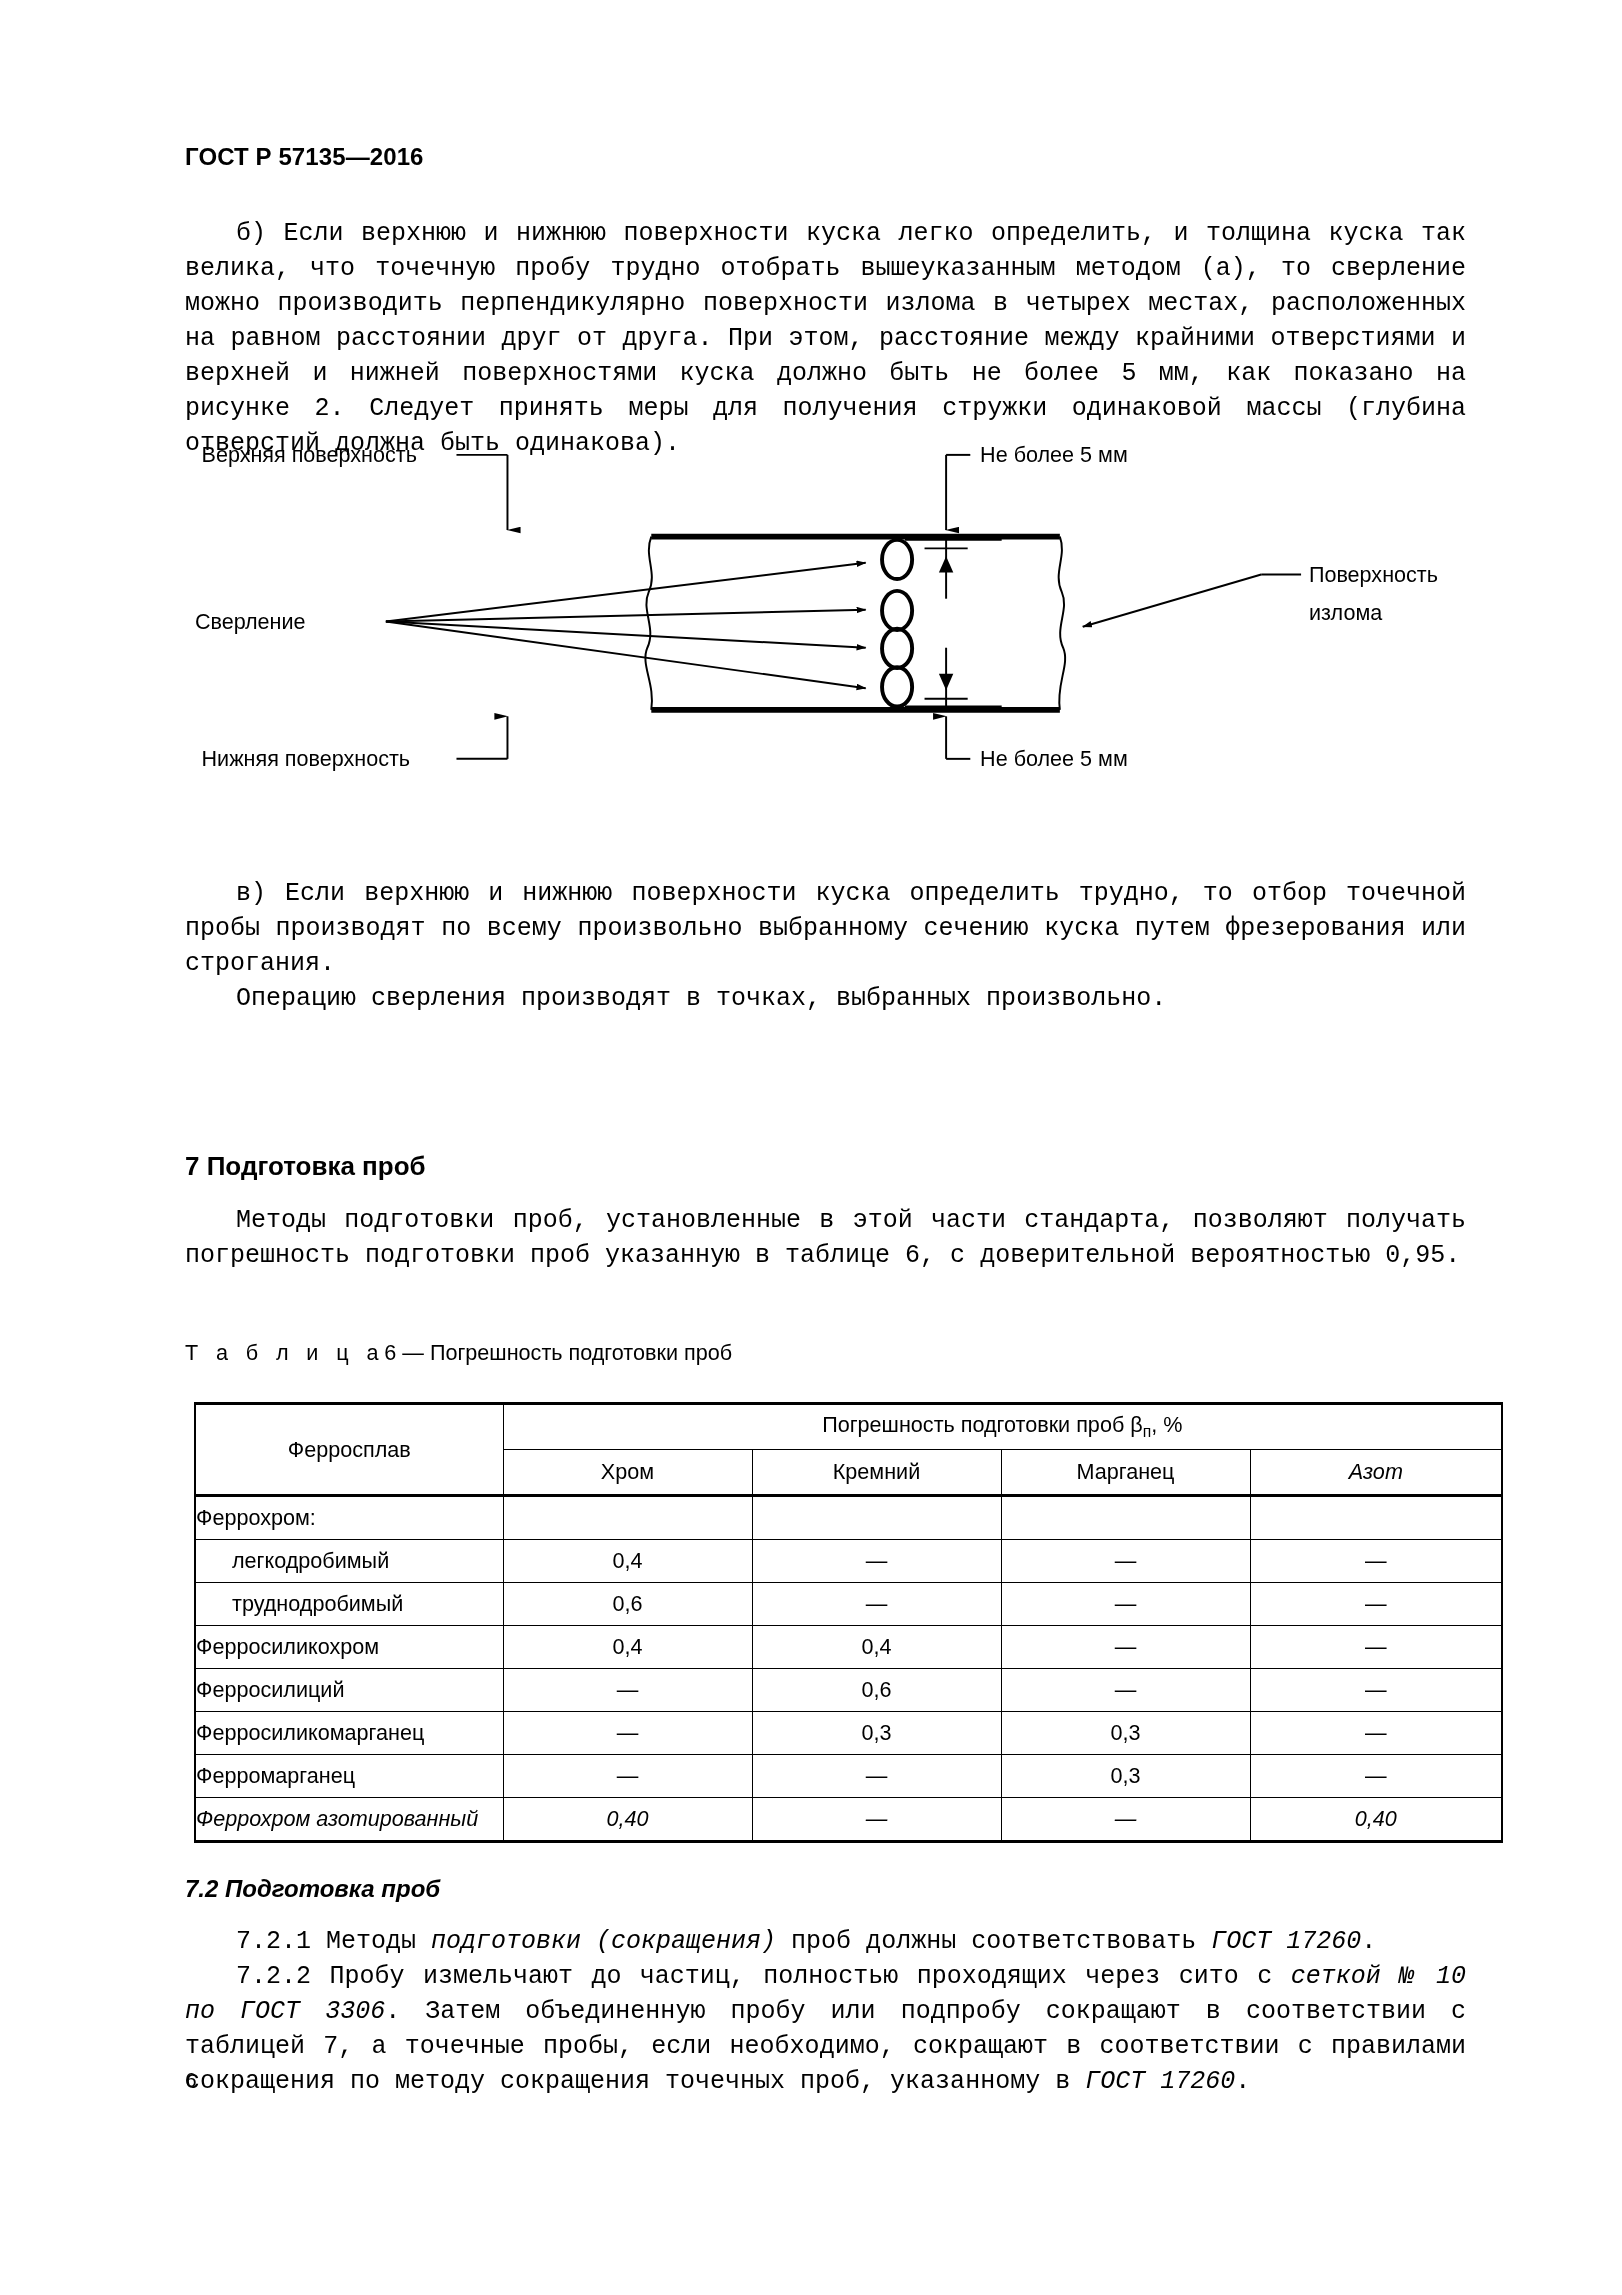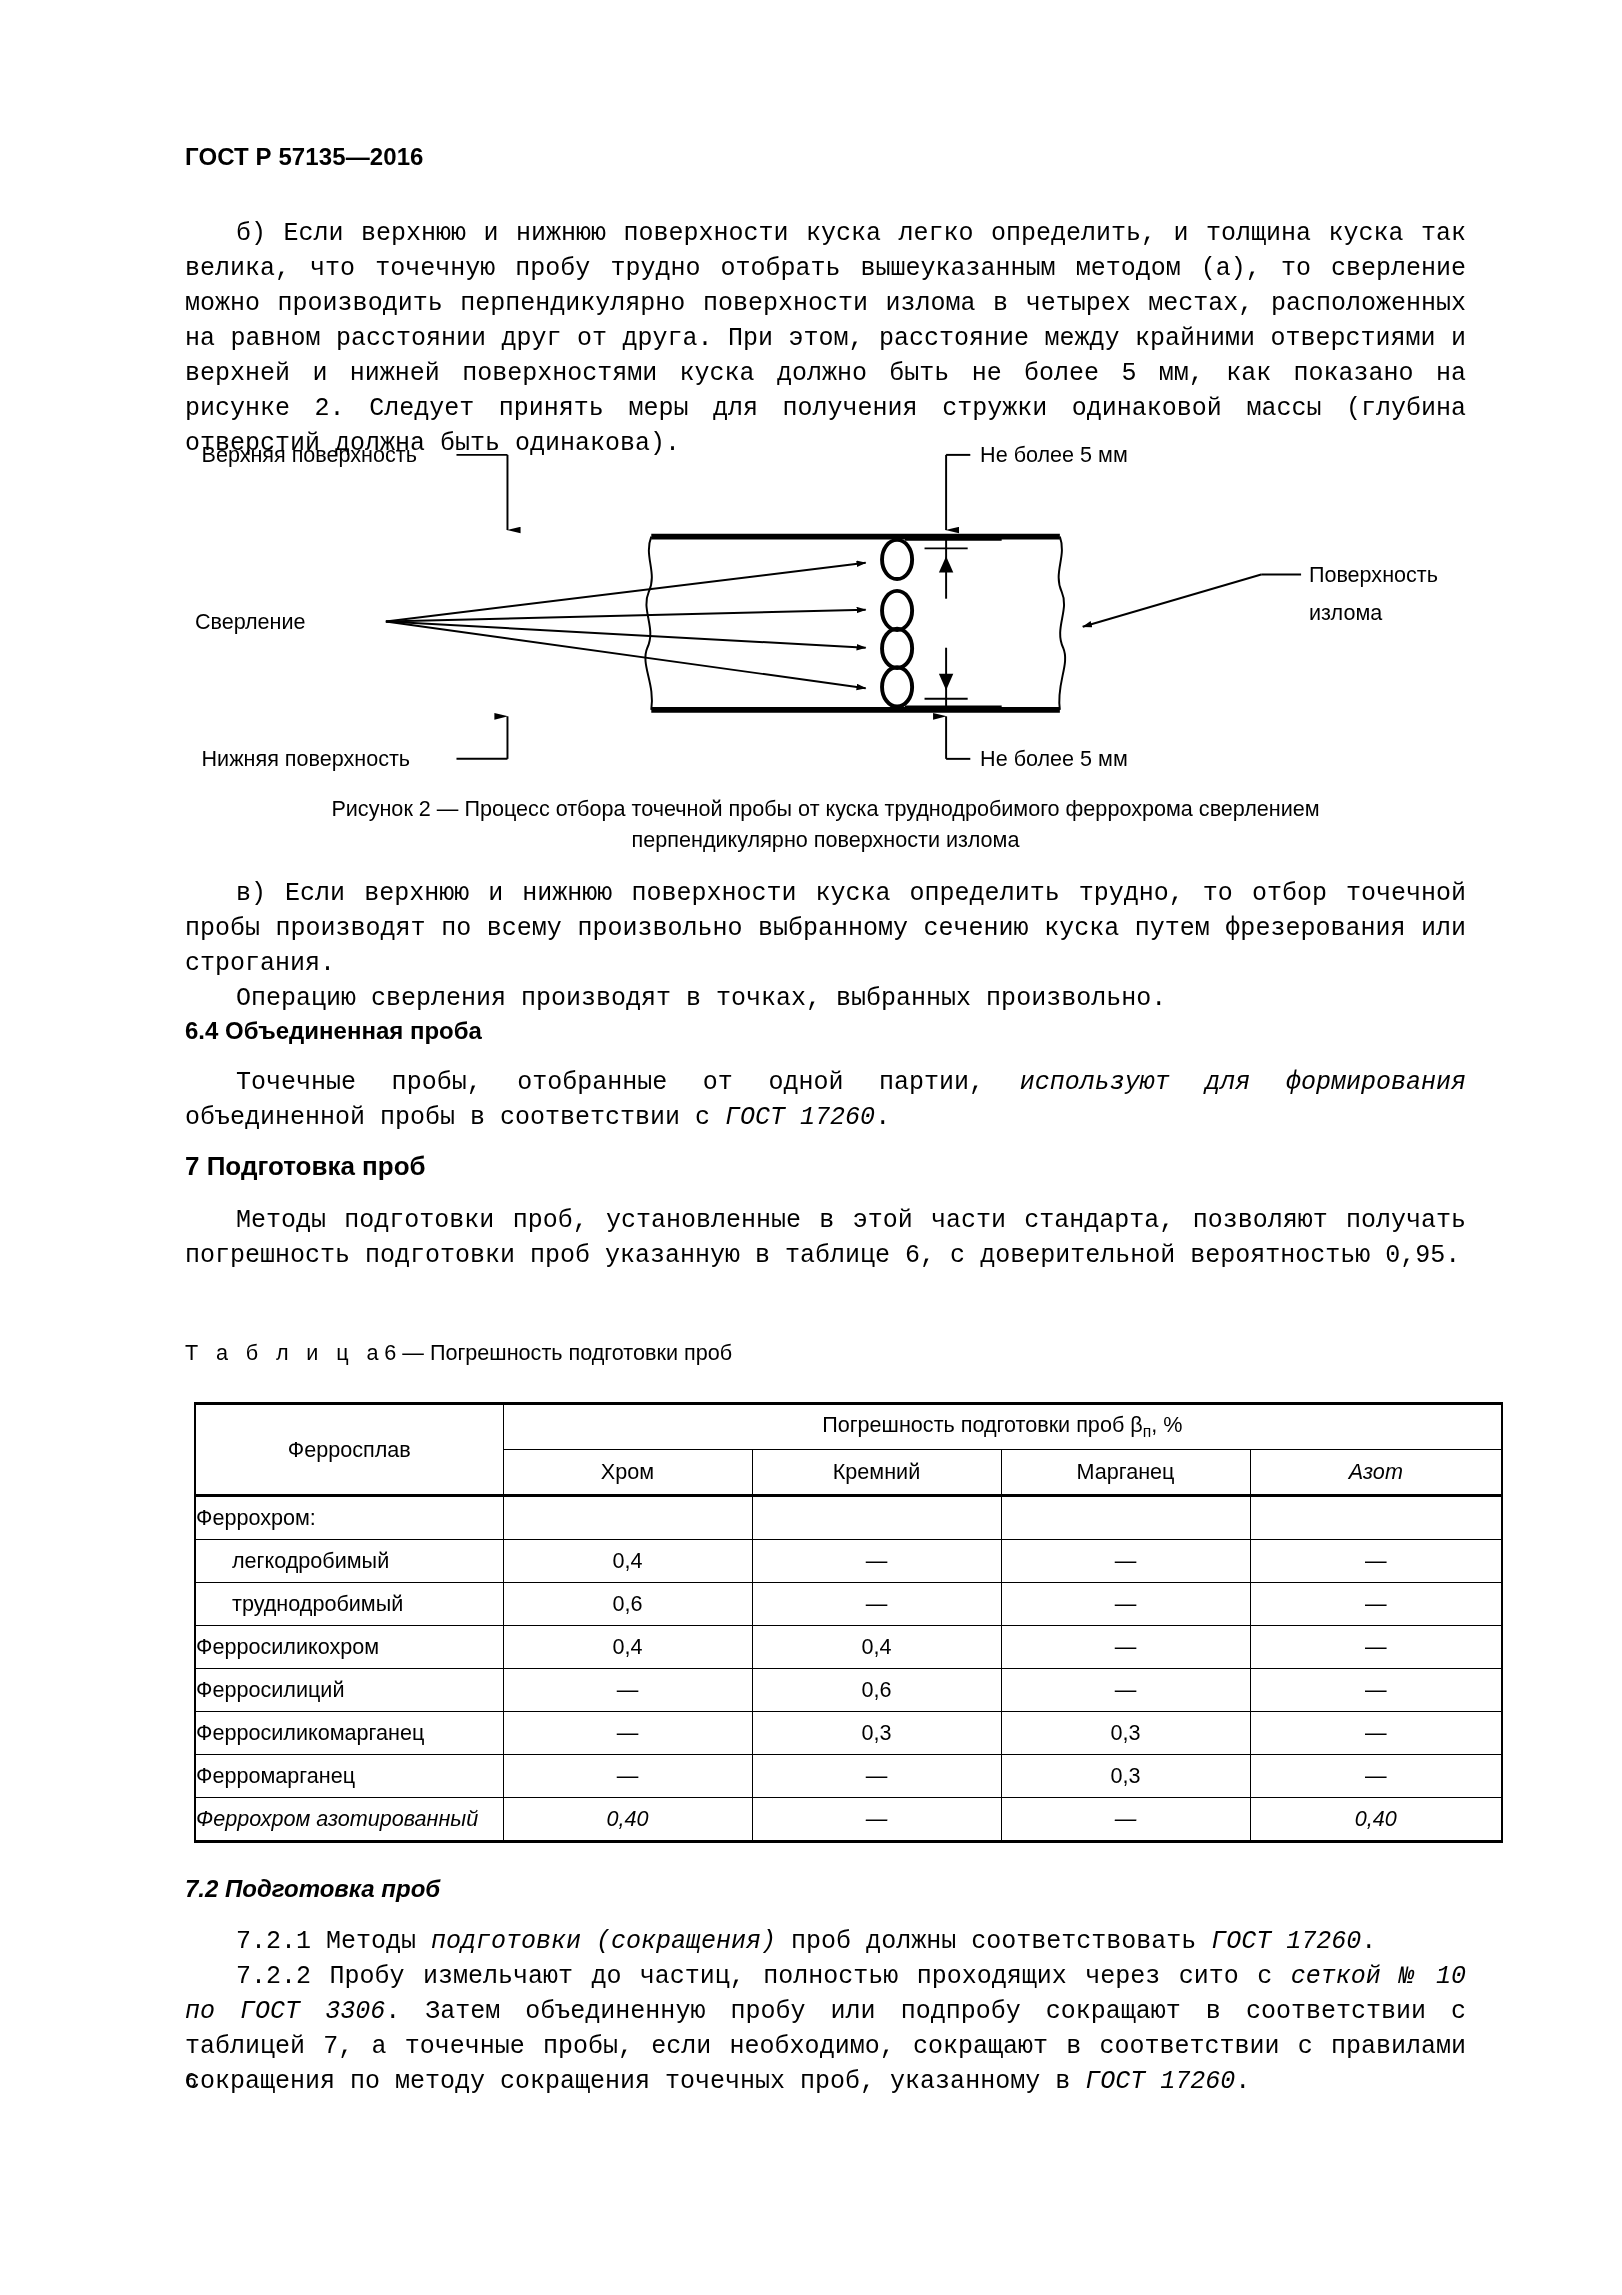--- a/index.html
+++ b/index.html
@@ -226,34 +226,26 @@
 
       <g stroke="#000" stroke-width="3" fill="none">
         <line x1="1645" y1="218" x2="1706" y2="218"></line>
         <line x1="1645" y1="218" x2="1372" y2="298" marker-end="url(#arrThin)"></line>
       </g>
       <text class="fig-label" x="1718" y="230">Поверхность</text>
       <text class="fig-label" x="1718" y="288">излома</text>
     </svg>
   </div>
 
-  <div class="fig-caption" style="top:793px;">
-    <div>Рисунок 2 — Процесс отбора точечной пробы от куска труднодробимого феррохрома сверлением</div>
-    <div>перпендикулярно поверхности излома</div>
-  </div>
 
   <div class="content" style="top:876px;">
     <p class="body-par">в) Если верхнюю и нижнюю поверхности куска определить трудно, то отбор точечной пробы производят по всему произвольно выбранному сечению куска путем фрезерования или строгания.</p>
     <p class="body-par">Операцию сверления производят в точках, выбранных произвольно.</p>
   </div>
 
-  <div class="content" style="top:988px;">
-    <h3 class="sub-head" style="margin-top:25px;">6.4 Объединенная проба</h3>
-    <p class="body-par" style="margin-top:17px;"><span>Точечные пробы, отобранные от одной партии, </span><span class="it">используют для формирования</span><span> объединенной пробы в соответствии с </span><span class="it">ГОСТ 17260</span><span>.</span></p>
-  </div>
 
   <div class="content" style="top:1148px;">
     <h2 class="sec-head">7 Подготовка проб</h2>
     <p class="body-par" style="margin-top:18.3px;">Методы подготовки проб, установленные в этой части стандарта, позволяют получать погрешность подготовки проб указанную в таблице 6, с доверительной вероятностью 0,95.</p>
   </div>
 
   <div class="content" style="top:1337px;">
     <div class="table-caption"><span class="spaced">Т а б л и ц а</span><span>6</span>&nbsp;<span>—</span>&nbsp;<span>Погрешность подготовки проб</span></div>
   </div>
 

